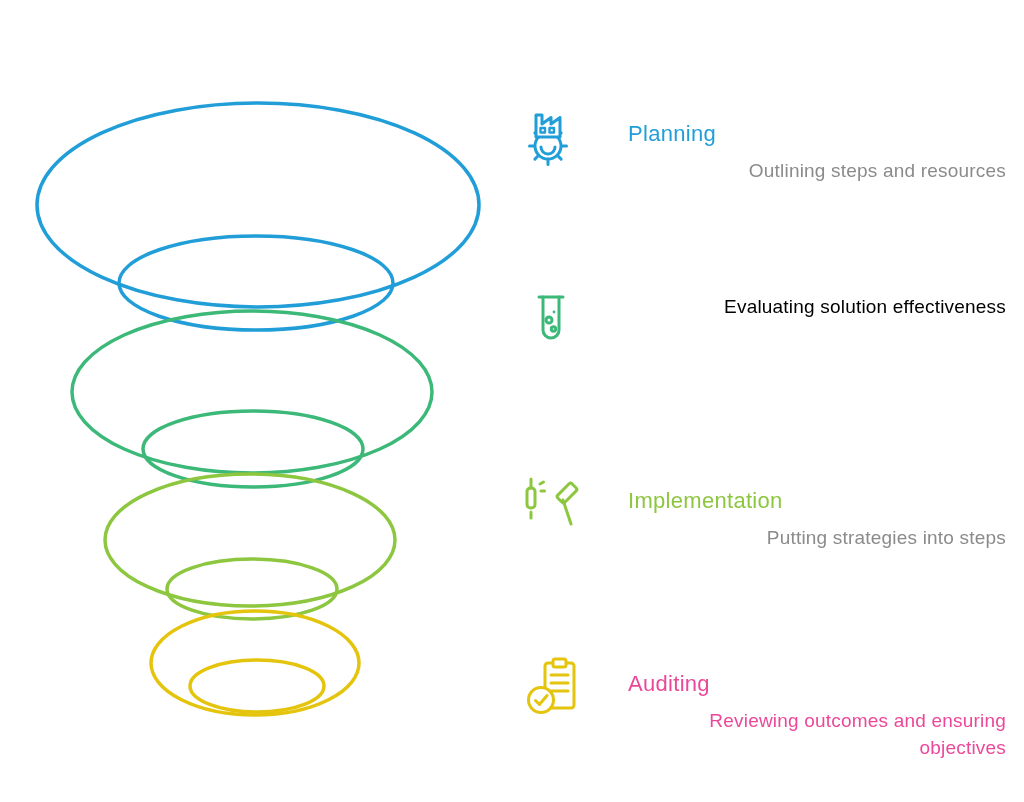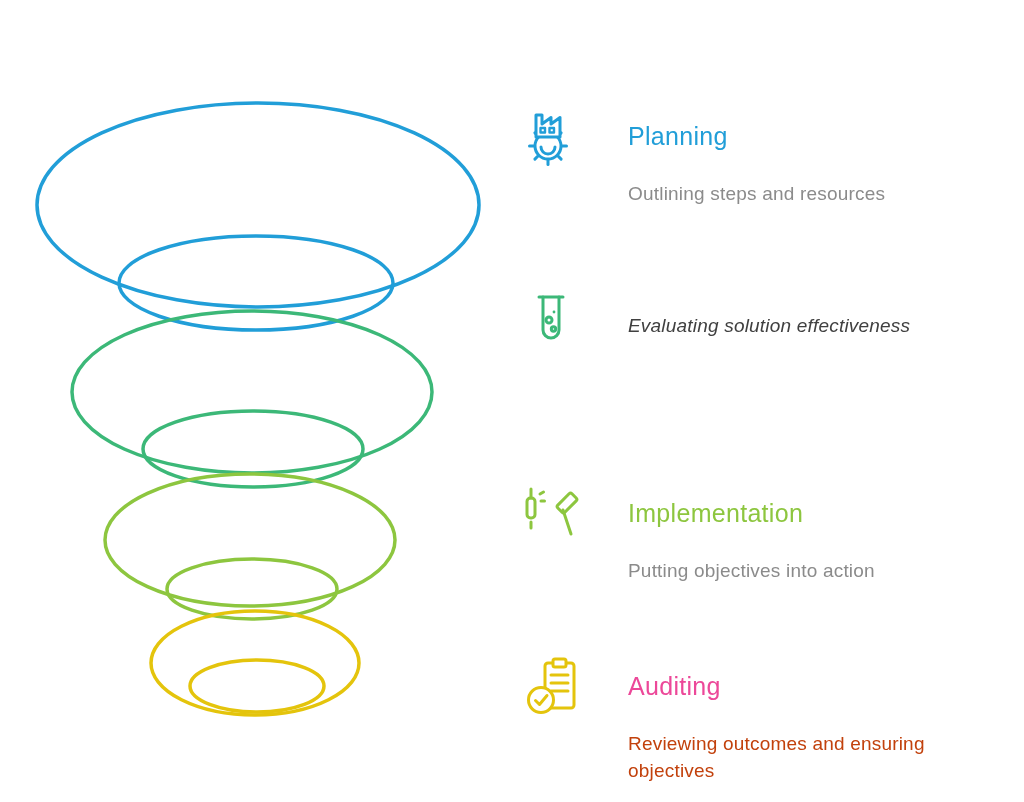--- a/index.html
+++ b/index.html
@@ -9,22 +9,22 @@
     background: #ffffff;
     font-family: "Liberation Sans", sans-serif;
     position: relative;
     overflow: hidden;
   }
   .funnel-svg { position: absolute; left: 0; top: 0; display: block; }
   .legend-item { position: absolute; left: 512px; display: flex; align-items: flex-start; }
   .icon-box { width: 76px; height: 76px; flex: 0 0 auto; display: flex; align-items: flex-start; justify-content: center; }
   .icon-box svg { display: block; }
   .item-text { margin-left: 40px; width: 378px; }
-  .item-title { font-size: 25px; font-weight: 500; line-height: 1.2; letter-spacing: 0.3px; margin-top: 21px; }
-  .item-desc  { font-size: 19px; line-height: 1.4; margin-top: 30px; letter-spacing: 0.2px; }
+  .item-title { font-size: 22px; font-weight: 500; line-height: 1.2; letter-spacing: 0.3px; margin-top: 21px; }
+  .item-desc  { font-size: 19px; line-height: 1.4; margin-top: 11px; letter-spacing: 0.2px; text-align: right; }
 </style>
 </head>
 <body>
 
 <svg class="funnel-svg" width="1024" height="802" viewBox="0 0 1024 802" fill="none">
   <g stroke="currentColor" stroke-width="3.5" style="color: rgb(33, 158, 216);">
     <ellipse cx="258" cy="205" rx="221" ry="102"></ellipse>
     <ellipse cx="256" cy="283" rx="137" ry="47"></ellipse>
   </g>
   <g stroke="currentColor" stroke-width="3.5" style="color: rgb(60, 184, 120);">
@@ -73,58 +73,58 @@
       <g fill="none" stroke="currentColor" stroke-width="3" stroke-linecap="round" stroke-linejoin="round">
         <path d="M29 14 L29 47 A 8 8 0 0 0 45 47 L45 14"></path>
         <line x1="25" y1="14" x2="49" y2="14"></line>
         <circle cx="35" cy="37" r="3"></circle>
         <circle cx="39.5" cy="46" r="2.2"></circle>
         <circle cx="40" cy="29" r="1.4" fill="currentColor" stroke="none"></circle>
       </g>
     </svg>
   </div>
   <div class="item-text">
-    <div class="item-desc" style="color: #404040; font-style: italic;">Evaluating solution effectiveness</div>
+    <div class="item-desc" style="color: #000000;">Evaluating solution effectiveness</div>
   </div>
 </div>
 
-<div class="legend-item" style="top:477px">
+<div class="legend-item" style="top:467px">
   <div class="icon-box" style="color: rgb(141, 198, 63);">
     <svg width="72" height="72" viewBox="0 0 72 72">
       <g fill="none" stroke="currentColor" stroke-width="3" stroke-linecap="round" stroke-linejoin="round">
 
         <line x1="17" y1="12" x2="17" y2="21"></line>
         <rect x="13" y="21" width="8" height="20" rx="3.5"></rect>
         <line x1="17" y1="45" x2="17" y2="51"></line>
 
         <line x1="26" y1="17" x2="29.5" y2="15"></line>
         <line x1="27" y1="24" x2="30.5" y2="24"></line>
 
         <rect x="43" y="21" width="20" height="10" rx="2" transform="rotate(-45 53 26)"></rect>
         <line x1="49" y1="33" x2="57" y2="57"></line>
       </g>
     </svg>
   </div>
   <div class="item-text">
     <div class="item-title" style="color: rgb(141, 198, 63);">Implementation</div>
-    <div class="item-desc" style="color: rgb(139, 139, 139);">Putting objectives into action</div>
+    <div class="item-desc" style="color: rgb(139, 139, 139);">Putting strategies into steps</div>
   </div>
 </div>
 
 <div class="legend-item" style="top:650px">
   <div class="icon-box" style="color: rgb(228, 196, 12);">
     <svg width="72" height="72" viewBox="0 0 72 72">
       <g fill="none" stroke="currentColor" stroke-width="3" stroke-linecap="round" stroke-linejoin="round">
         <rect x="31" y="13" width="29" height="45" rx="3"></rect>
         <rect x="39" y="9" width="13" height="8" rx="2" fill="#ffffff"></rect>
         <line x1="37" y1="25" x2="54" y2="25"></line>
         <line x1="37" y1="33" x2="54" y2="33"></line>
         <line x1="37" y1="41" x2="54" y2="41"></line>
         <circle cx="27" cy="50" r="12.5" fill="#ffffff"></circle>
         <path d="M21.5 50.5 L25.5 54.5 L33 45.5"></path>
       </g>
     </svg>
   </div>
   <div class="item-text">
     <div class="item-title" style="color: #ec4899;">Auditing</div>
-    <div class="item-desc" style="color: #c2410c;">Reviewing outcomes and ensuring objectives</div>
+    <div class="item-desc" style="color: #ec4899;">Reviewing outcomes and ensuring objectives</div>
   </div>
 </div>
 
 </body></html>

